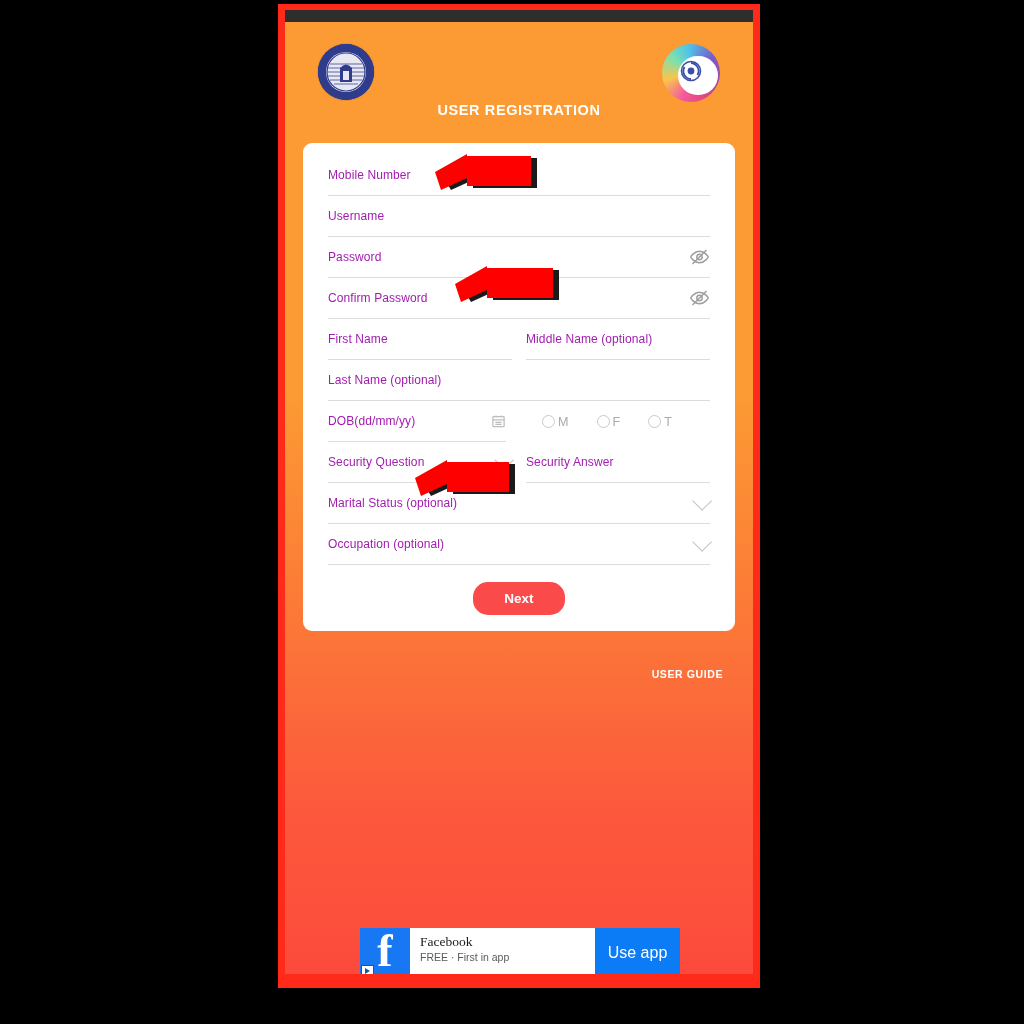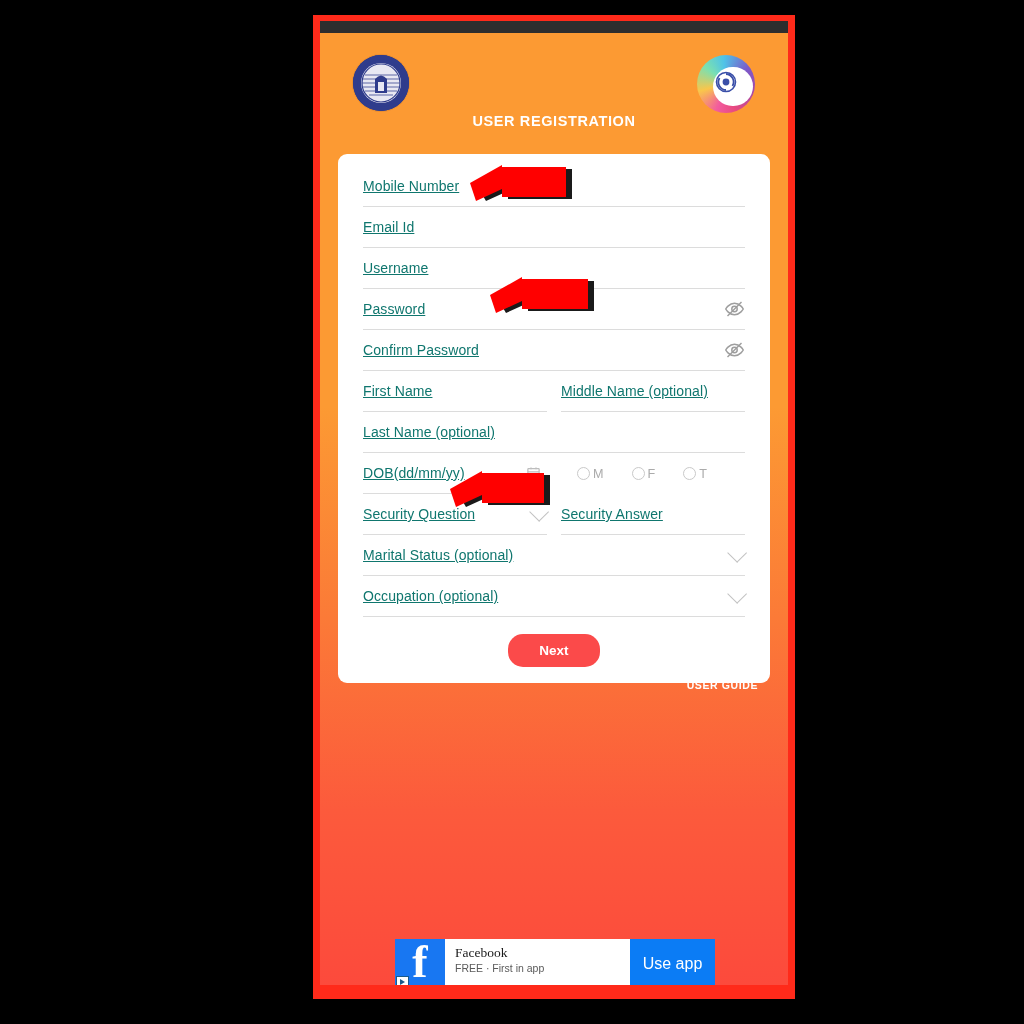--- a/index.html
+++ b/index.html
@@ -16,28 +16,27 @@
     position: relative;
     width: 1024px;
     height: 1024px;
     background: #000000;
   }
 
   
   #phone-frame {
     position: absolute;
     left: 278px;
-    top: 15px;
+    top: 4px;
     width: 482px;
     height: 984px;
     background: #FF2A1A;
     border: 0;
     box-sizing: border-box;
     padding: 6px 7px 14px 7px;
-    margin-left: 35px;
   }
 
   #phone-screen {
     position: relative;
     width: 100%;
     height: 100%;
     background: linear-gradient(180deg, #FC9A33 0%, #FC9A33 40%, #FB7A37 62%, #FC5A3C 82%, #FC4A3C 100%);
     overflow: hidden;
   }
 
@@ -127,25 +126,24 @@
   .field {
     position: relative;
     flex: 1 1 0;
     border-bottom: 1px solid #DCDCDC;
     height: 40px;
     display: flex;
     align-items: center;
   }
 
   .field .ph {
-    color: #0f766e;
-    font-size: 14px;
+    color: #a21caf;
+    font-size: 12px;
     letter-spacing: 0.1px;
     white-space: nowrap;
-    text-decoration: underline;
   }
 
   .field.dob {
     flex: 0 0 178px;
   }
 
   .field .trailing {
     position: absolute;
     right: 0;
     top: 50%;
@@ -350,25 +348,20 @@
       </div>
 
       <div id="form-card">
 
         <div class="field-row">
           <div class="field">
             <span class="ph">Mobile Number</span>
           </div>
         </div>
 
-        <div class="field-row">
-          <div class="field">
-            <span class="ph">Email Id</span>
-          </div>
-        </div>
 
         <div class="field-row">
           <div class="field">
             <span class="ph">Username</span>
           </div>
         </div>
 
         <div class="field-row">
           <div class="field">
             <span class="ph">Password</span>

